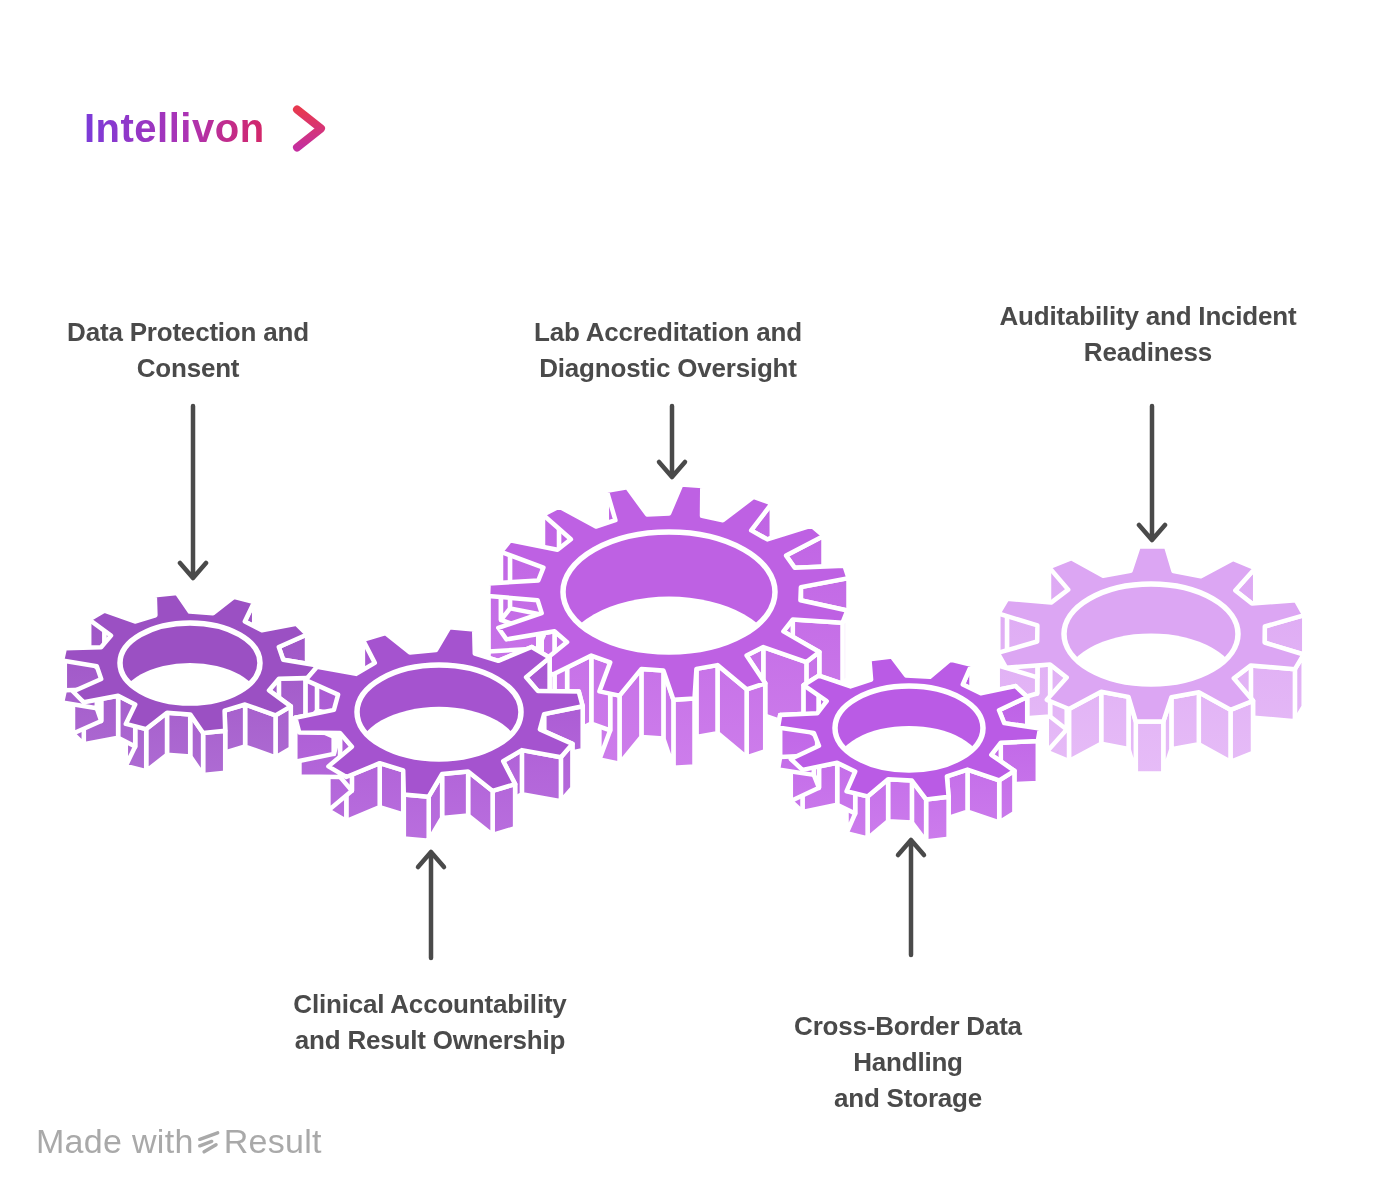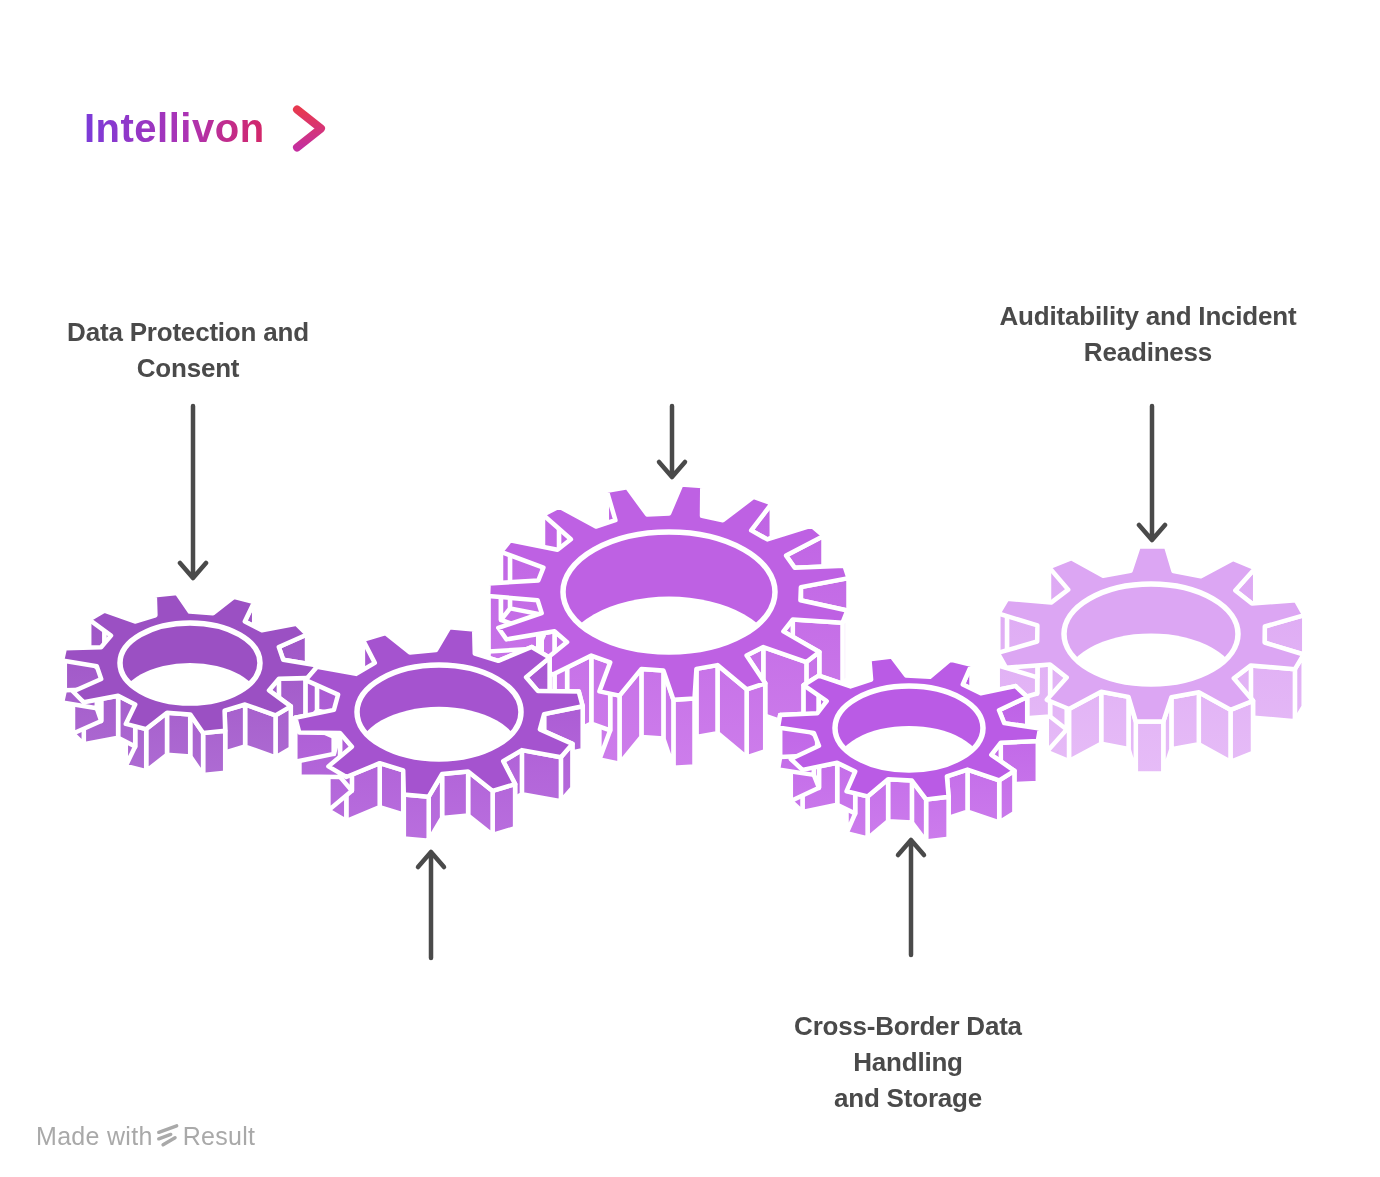--- a/index.html
+++ b/index.html
@@ -18,22 +18,22 @@
     white-space:pre-line;letter-spacing:-0.2px;
   }
   #label-0{left:8px;top:314px;}
   #label-2{left:488px;top:314px;}
   #label-4{left:968px;top:298px;}
   #label-1{left:250px;top:986px;}
   #label-3{left:728px;top:968px;margin-top:40px;}
   .arrow{stroke:var(--arrow,#4a4a4a);stroke-width:4.5;fill:none;stroke-linecap:round;stroke-linejoin:round;}
   .footer{
     position:absolute;left:36px;top:1122px;
-    display:flex;gap:2px;
-    font-size:25px;color:var(--footer-text,#a9a9a9);letter-spacing:0.3px;
+    display:flex;align-items:center;gap:2px;
+    font-size:34px;color:var(--footer-text,#a9a9a9);letter-spacing:0.3px;
   }
   .napkin-icon{color:var(--footer-text,#a9a9a9);}
 </style>
 </head>
 <body>
 
 <div class="canvas">
 
   <div class="logo">
     <svg width="260" height="62">
@@ -347,20 +347,24 @@
       <path class="arrow" d="M193,406 L193,578 M180,563 L193,578 L206,563"></path>
       <path class="arrow" d="M672,406 L672,477 M659,462 L672,477 L685,462"></path>
       <path class="arrow" d="M1152,406 L1152,540 M1139,525 L1152,540 L1165,525"></path>
       <path class="arrow" d="M431,958 L431,852 M418,867 L431,852 L444,867"></path>
       <path class="arrow" d="M911,955 L911,840 M898,855 L911,840 L924,855"></path>
     </g>
   </svg>
 
   <div class="label" id="label-0">Data Protection and
 Consent</div>
+  <div class="label" id="label-1">Clinical Accountability
+and Result Ownership</div>
+  <div class="label" id="label-2">Lab Accreditation and
+Diagnostic Oversight</div>
   <div class="label" id="label-3">Cross-Border Data
 Handling
 and Storage</div>
   <div class="label" id="label-4">Auditability and Incident
 Readiness</div>
 
   <div class="footer">
     <span>Made with</span>
     <svg class="napkin-icon" width="26" height="26" viewBox="0 0 24 24">
       <path d="M3.5 9.5 L20 3.5 M3.5 15.5 L14.5 11.5 M7.5 21 L18.5 14.5" stroke="currentColor" stroke-width="3.2" fill="none" stroke-linecap="round"></path>

